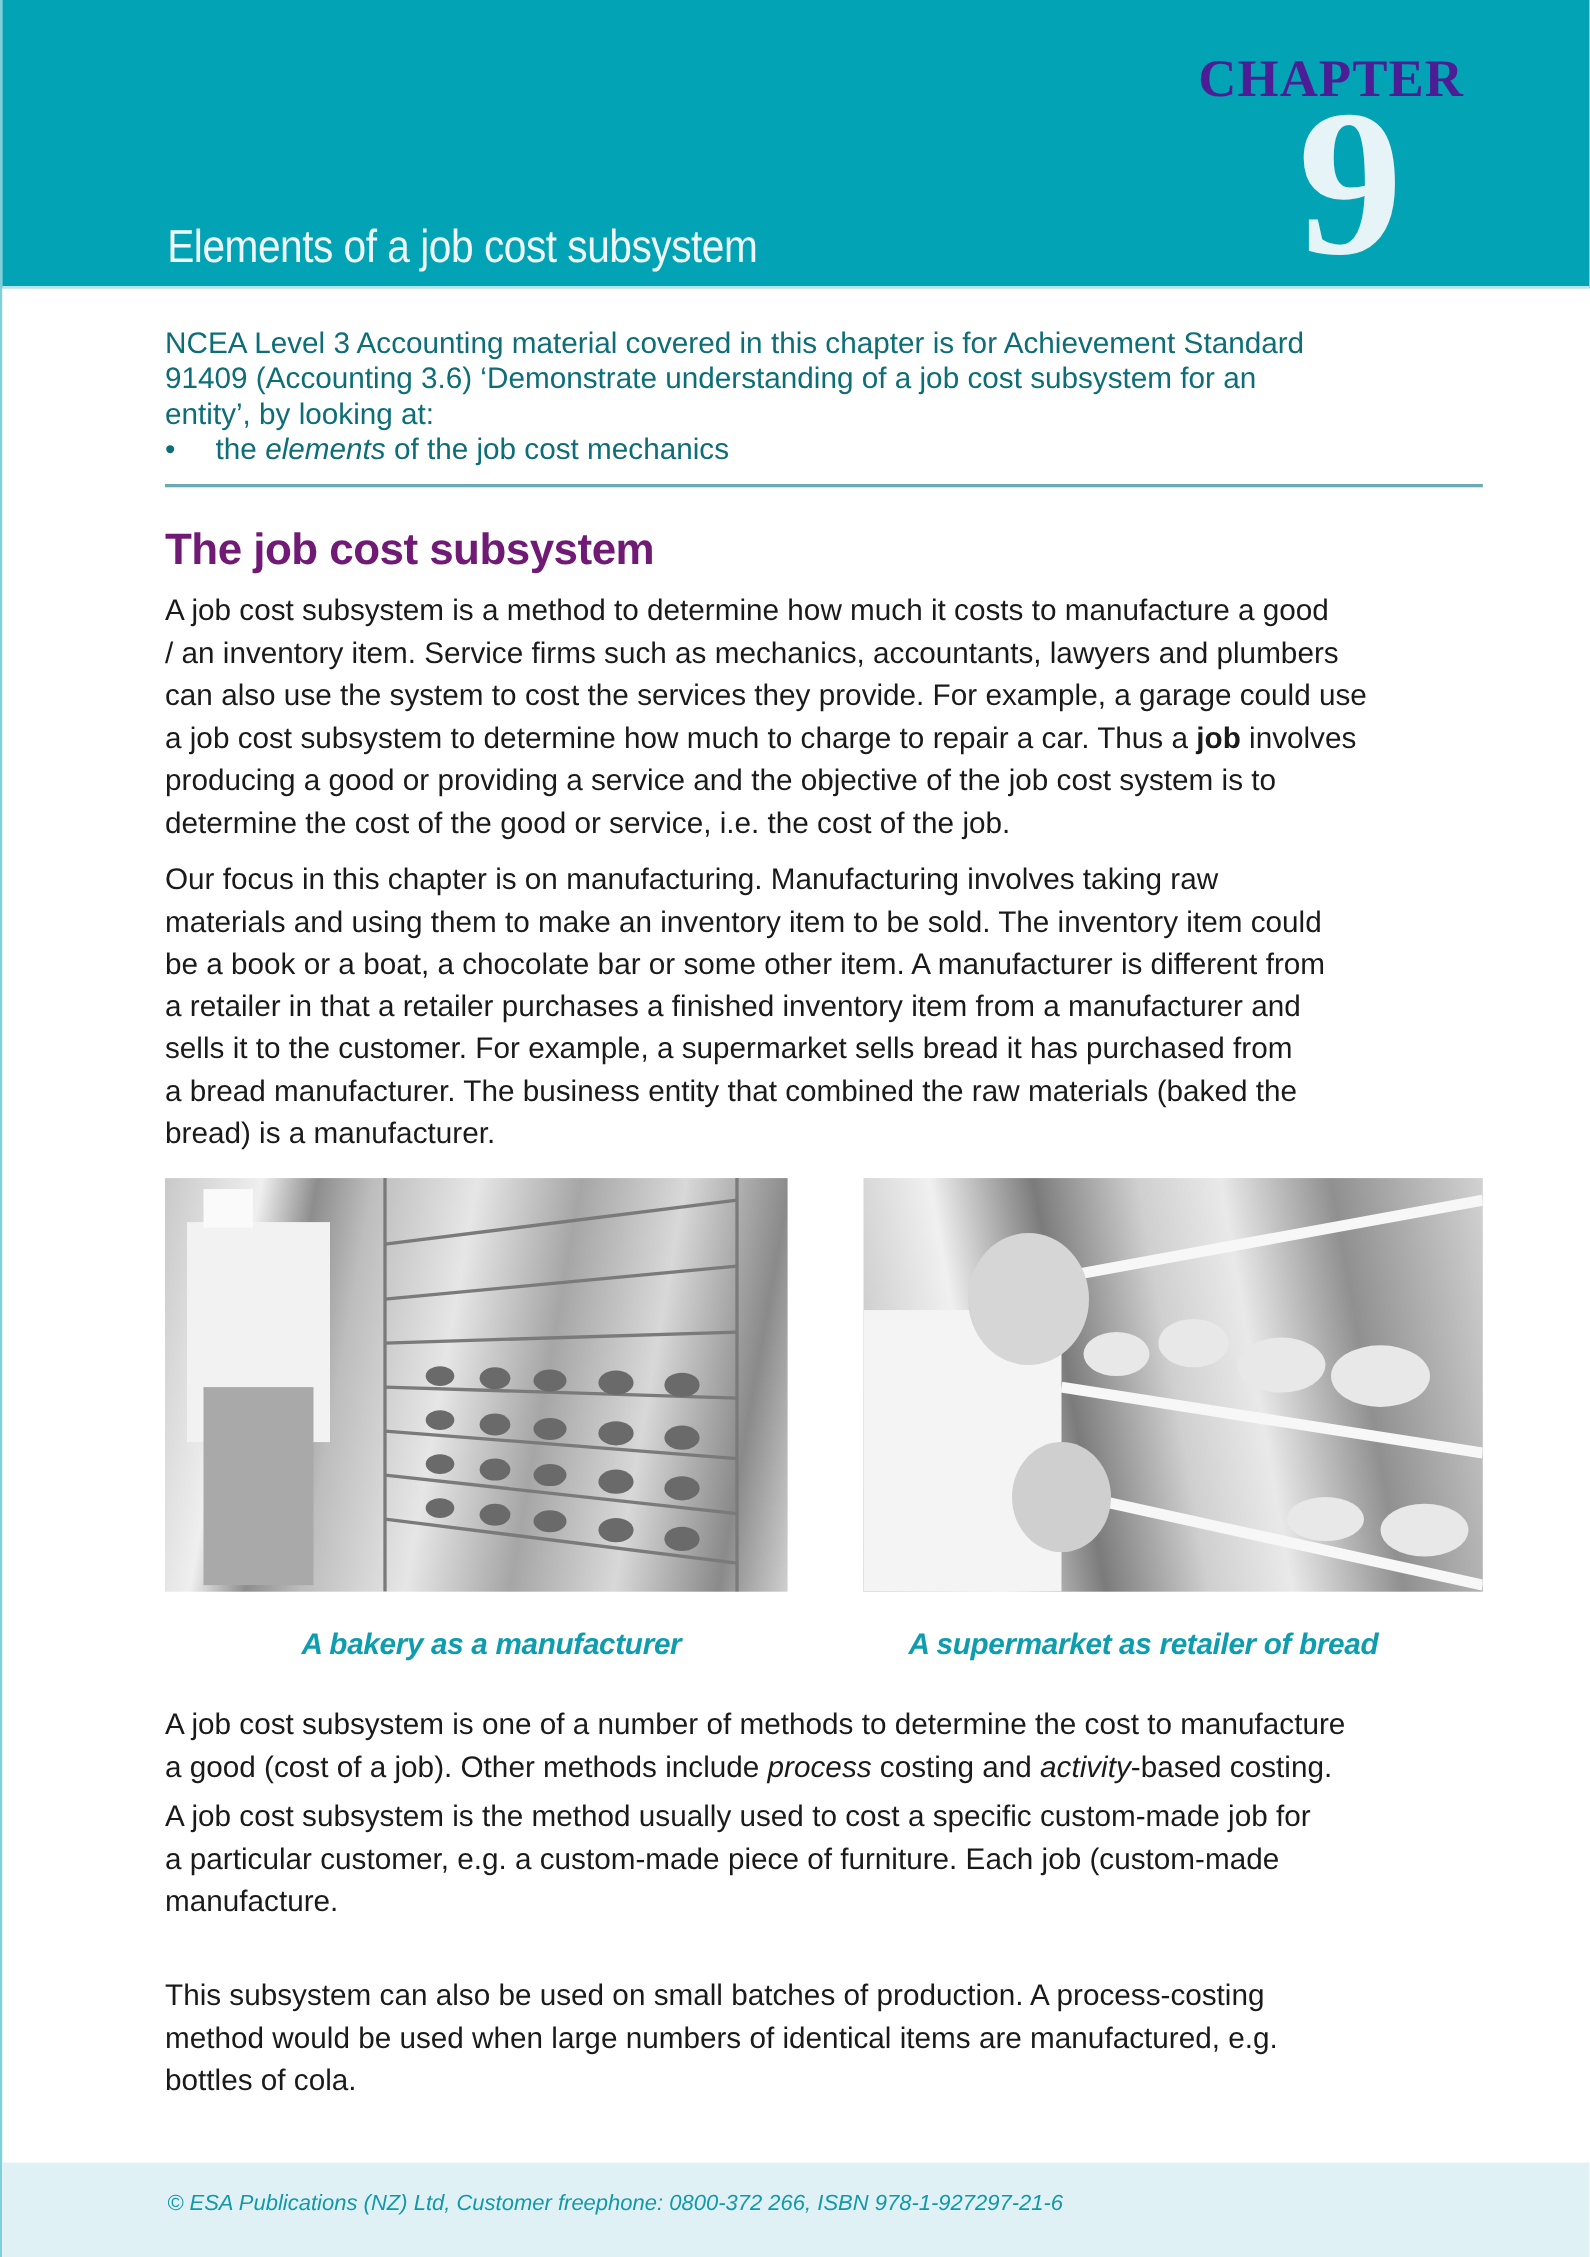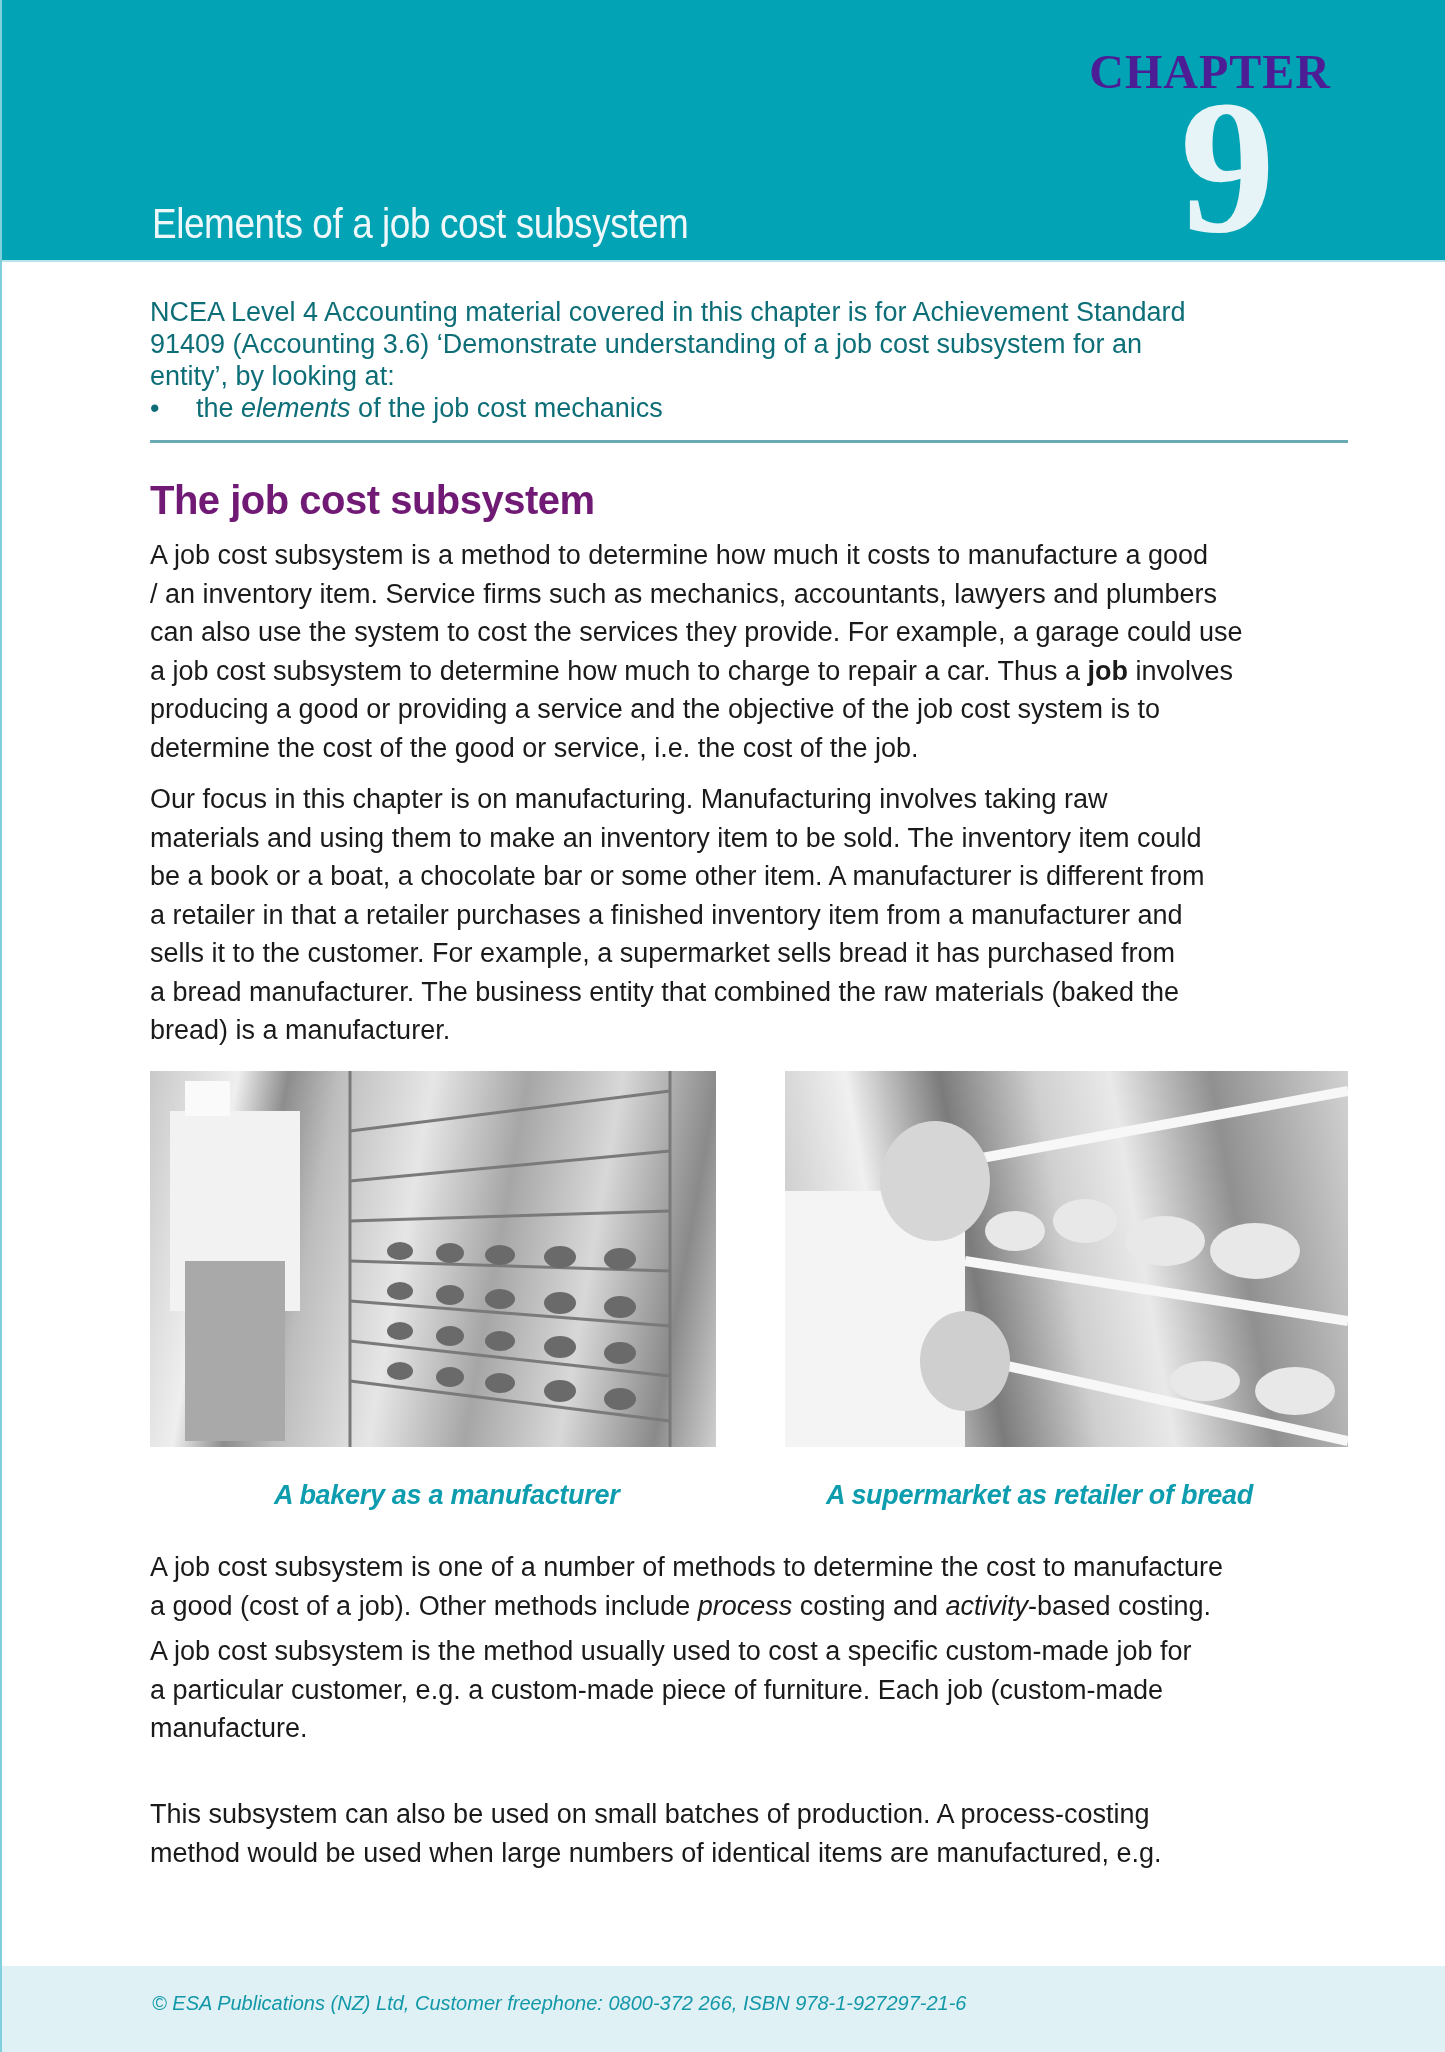--- a/index.html
+++ b/index.html
@@ -89,21 +89,21 @@
 </head>
 <body>
 
 <div class="header">
   <div class="chapter-label">CHAPTER</div>
   <div class="chapter-number">9</div>
   <div class="chapter-title">Elements of a job cost subsystem</div>
 </div>
 
 <div class="intro">
-  <div class="line">NCEA Level 4 Accounting material covered in this chapter is for Achievement Standard</div>
+  <div class="line">NCEA Level 3 Accounting material covered in this chapter is for Achievement Standard</div>
   <div class="line">91409 (Accounting 3.6) ‘Demonstrate understanding of a job cost subsystem for an</div>
   <div class="line">entity’, by looking at:</div>
   <div class="bullet-row">
     <span class="bullet-dot">•</span>
     <span><span>the </span><i>elements</i><span> of the job cost mechanics</span></span>
   </div>
 </div>
 <div class="intro-rule"></div>
 
 <h2 class="section-heading" style="margin:0">The job cost subsystem</h2>
@@ -198,17 +198,18 @@
 
 <div class="para" id="p4">
   <span class="line">A job cost subsystem is the method usually used to cost a specific custom-made job for</span>
   <span class="line">a particular customer, e.g. a custom-made piece of furniture. Each job (custom-made</span>
   <span class="line">manufacture.</span>
 </div>
 
 <div class="para" id="p5">
   <span class="line">This subsystem can also be used on small batches of production. A process-costing</span>
   <span class="line">method would be used when large numbers of identical items are manufactured, e.g.</span>
+  <span class="line">bottles of cola.</span>
 </div>
 
 <div class="footer">
   <div class="footer-text">© ESA Publications (NZ) Ltd, Customer freephone: 0800-372 266, ISBN 978-1-927297-21-6</div>
 </div>
 
 </body></html>

